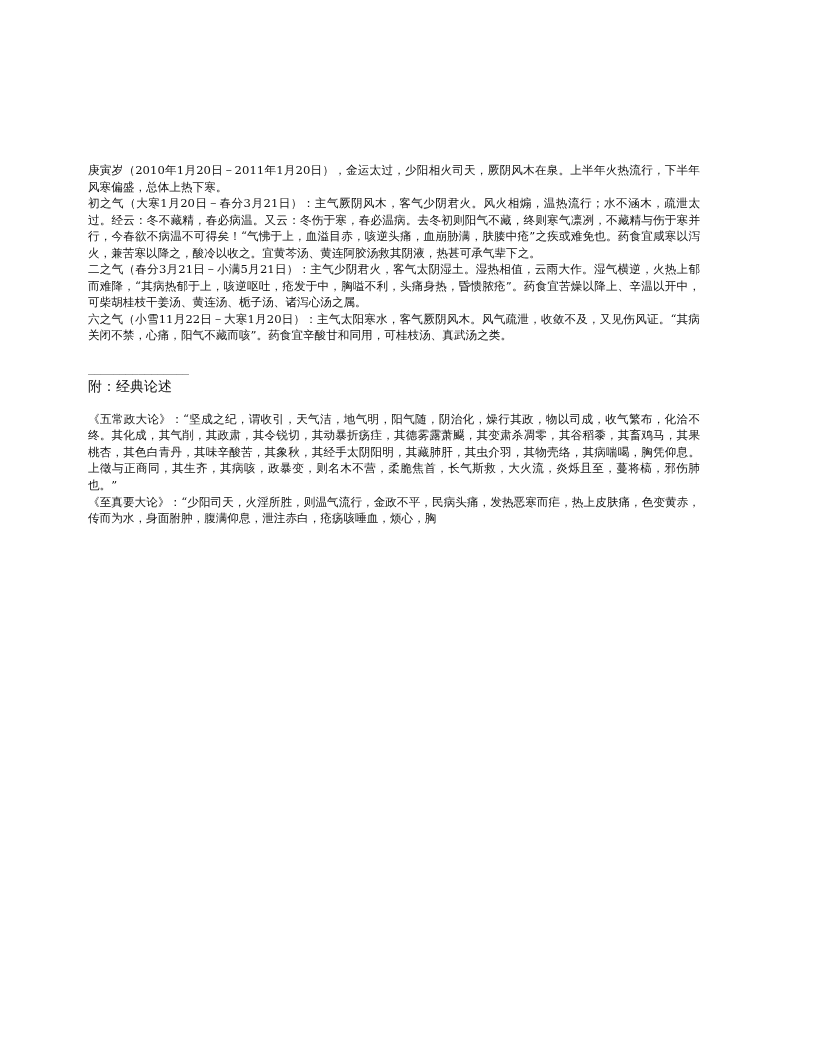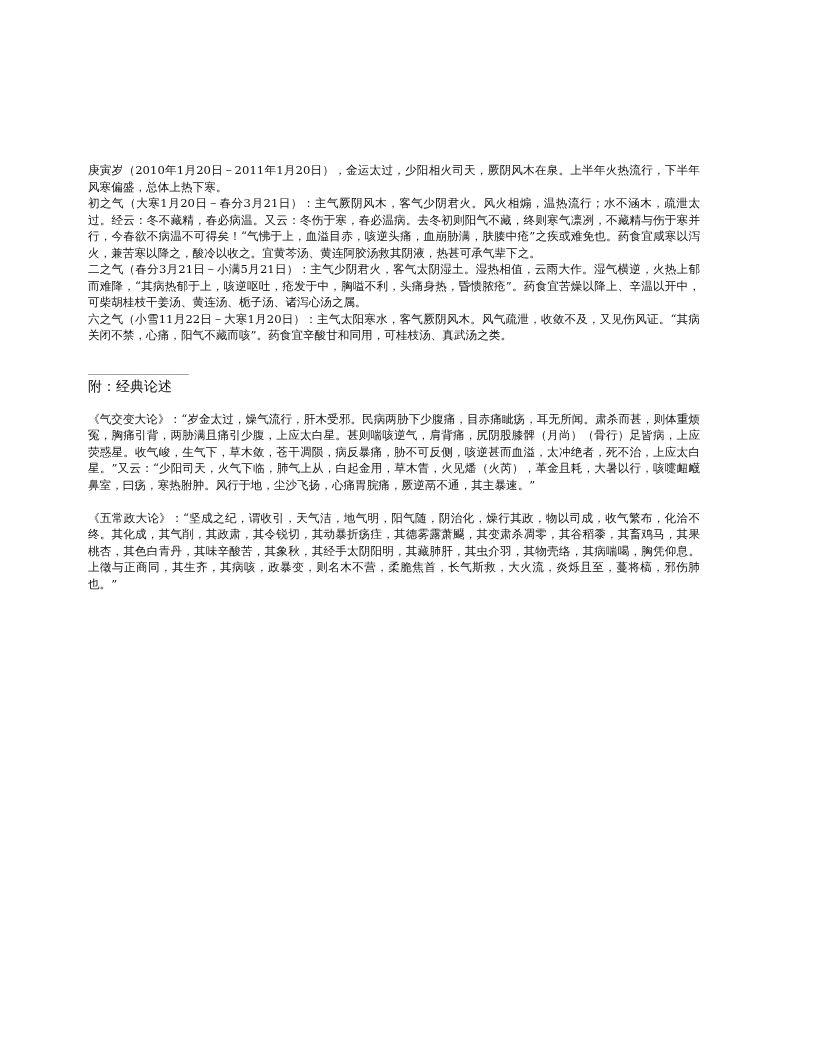--- a/index.html
+++ b/index.html
@@ -74,19 +74,19 @@
 
 
 
 
     <p class="para">六之气（小雪11月22日－大寒1月20日）：主气太阳寒水，客气厥阴风木。风气疏泄，收敛不及，又见伤风证。“其病关闭不禁，心痛，阳气不藏而咳”。药食宜辛酸甘和同用，可桂枝汤、真武汤之类。</p>
 
     <div class="sep-rule">________________</div>
 
     <p class="attach-head">附：经典论述</p>
 
-    <p class="para classic">《气交变大论》：“岁金太过，燥气流行，肝木受邪。民病两胁下少腹痛，目赤痛眦疡，耳无所闻。肃杀而甚，则体重烦冤，胸痛引背，两胁满且痛引少腹，上应太白星。甚则喘咳逆气，肩背痛，尻阴股膝髀（月尚）（骨行）足皆病，上应荧惑星。收气峻，生气下，草木敛，苍干凋陨，病反暴痛，胁不可反侧，咳逆甚而血溢，太冲绝者，死不治，上应太白星。”又云：“少阳司天，火气下临，肺气上从，白起金用，草木眚，火见燔（火芮），革金且耗，大暑以行，咳嚏衄衊鼻室，曰疡，寒热胕肿。风行于地，尘沙飞扬，心痛胃脘痛，厥逆鬲不通，其主暴速。”</p>
 
     <p class="para classic">《五常政大论》：“坚成之纪，谓收引，天气洁，地气明，阳气随，阴治化，燥行其政，物以司成，收气繁布，化洽不终。其化成，其气削，其政肃，其令锐切，其动暴折疡疰，其德雾露萧飋，其变肃杀凋零，其谷稻黍，其畜鸡马，其果桃杏，其色白青丹，其味辛酸苦，其象秋，其经手太阴阳明，其藏肺肝，其虫介羽，其物壳络，其病喘喝，胸凭仰息。上徵与正商同，其生齐，其病咳，政暴变，则名木不营，柔脆焦首，长气斯救，大火流，炎烁且至，蔓将槁，邪伤肺也。”</p>
 
+    <p class="para">《至真要大论》：“少阳司天，火淫所胜，则温气流行，金政不平，民病头痛，发热恶寒而疟，热上皮肤痛，色变黄赤，传而为水，身面胕肿，腹满仰息，泄注赤白，疮疡咳唾血，烦心，胸</p>
 
   </div>
 </div>
 
 </body></html>

